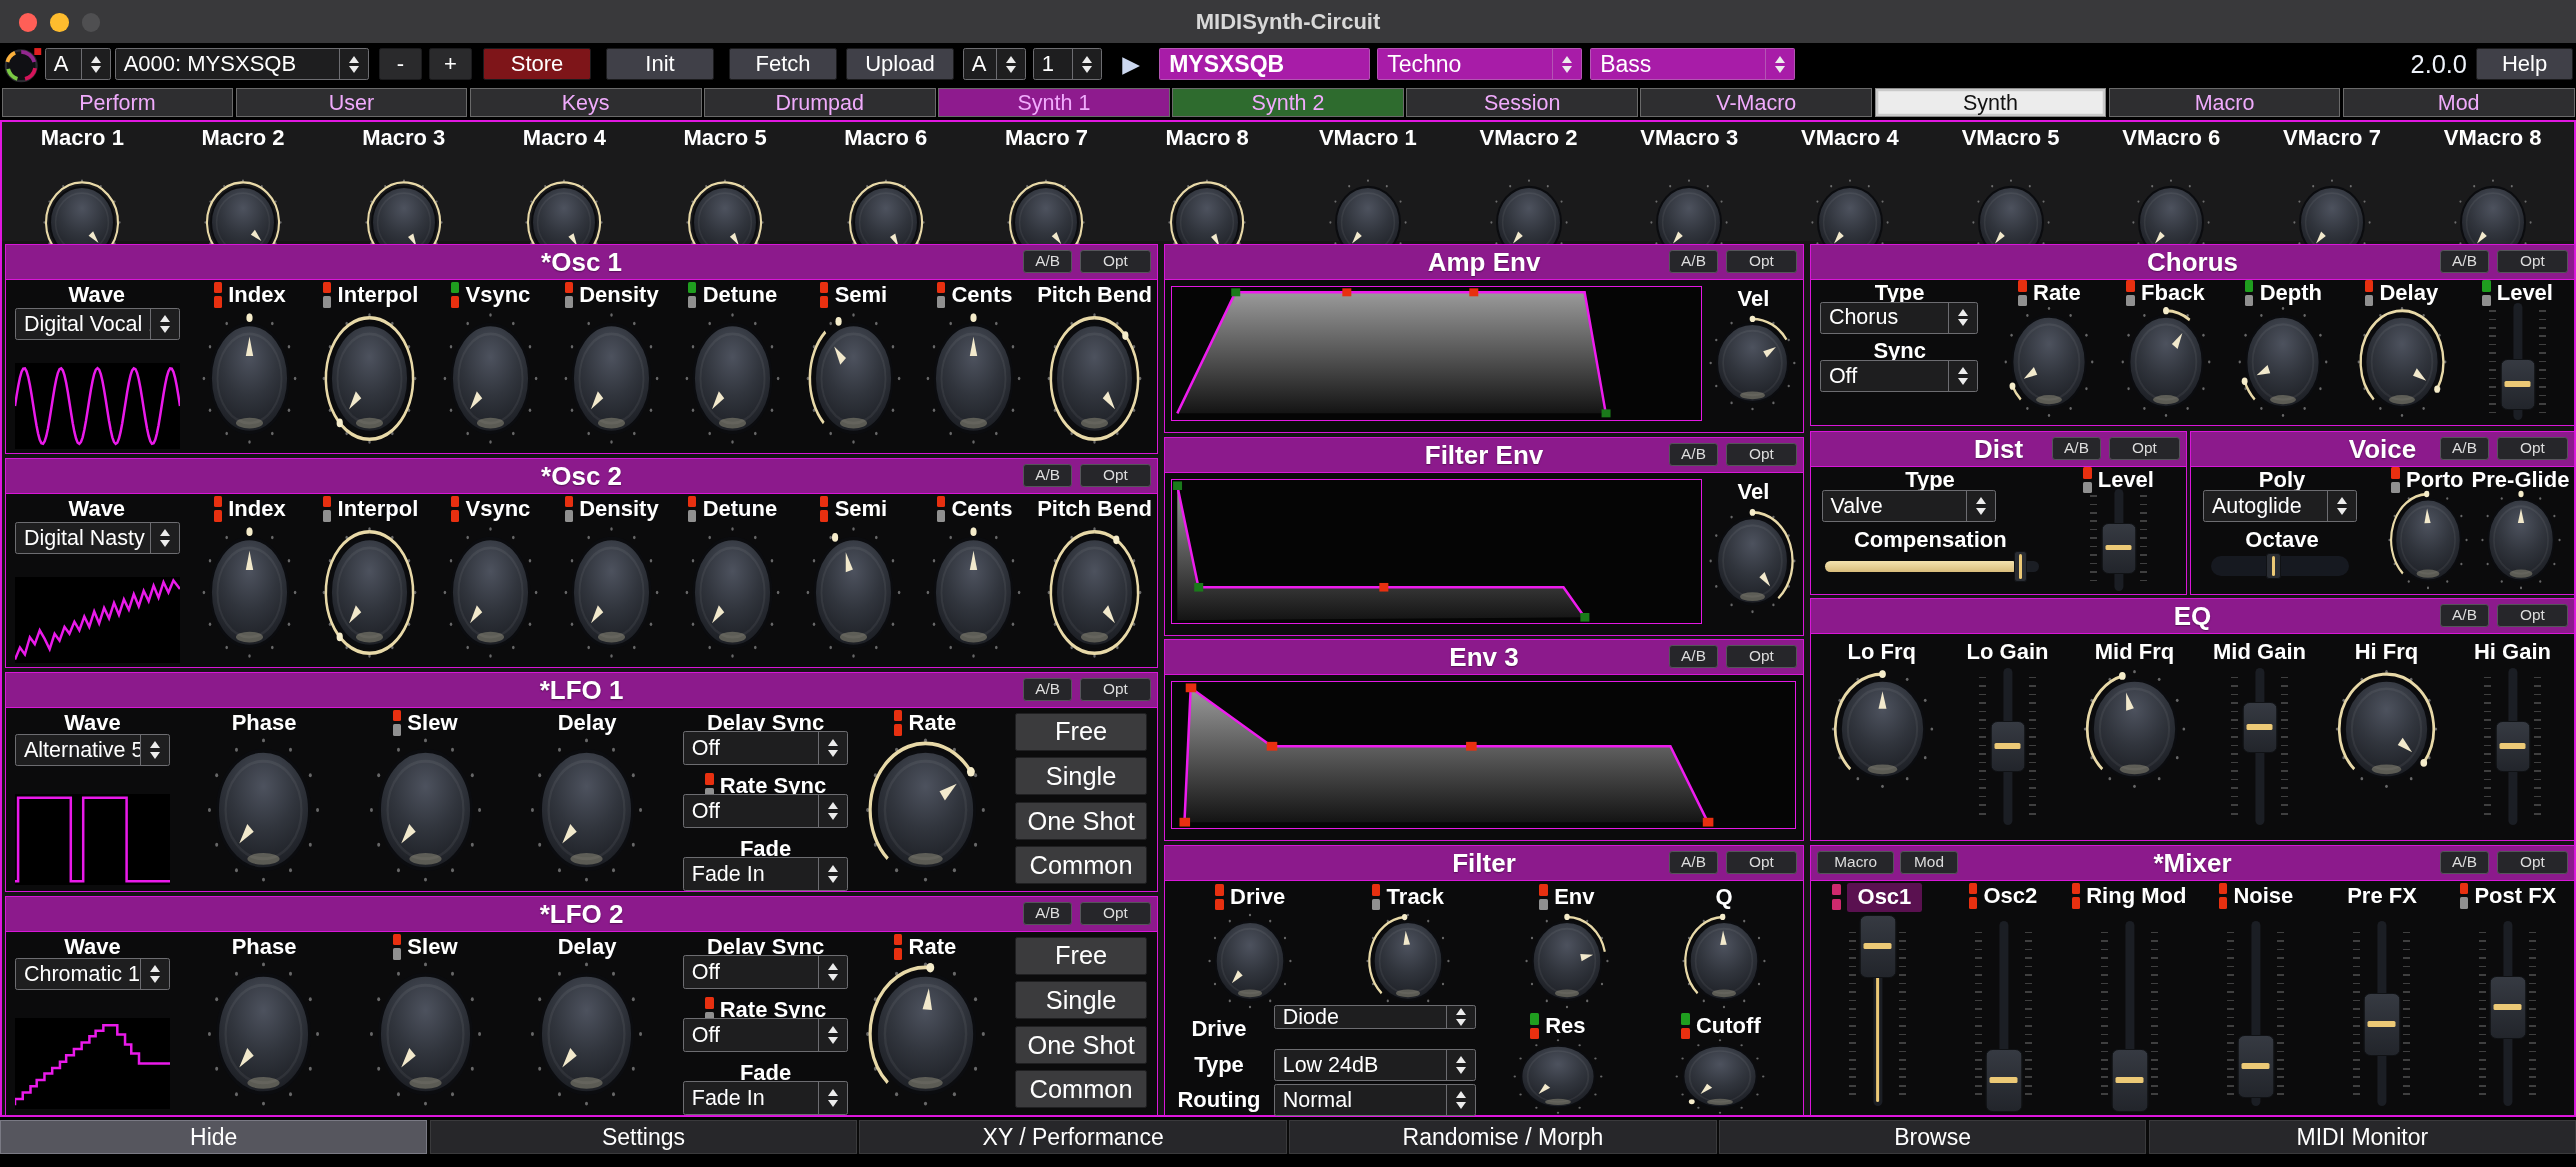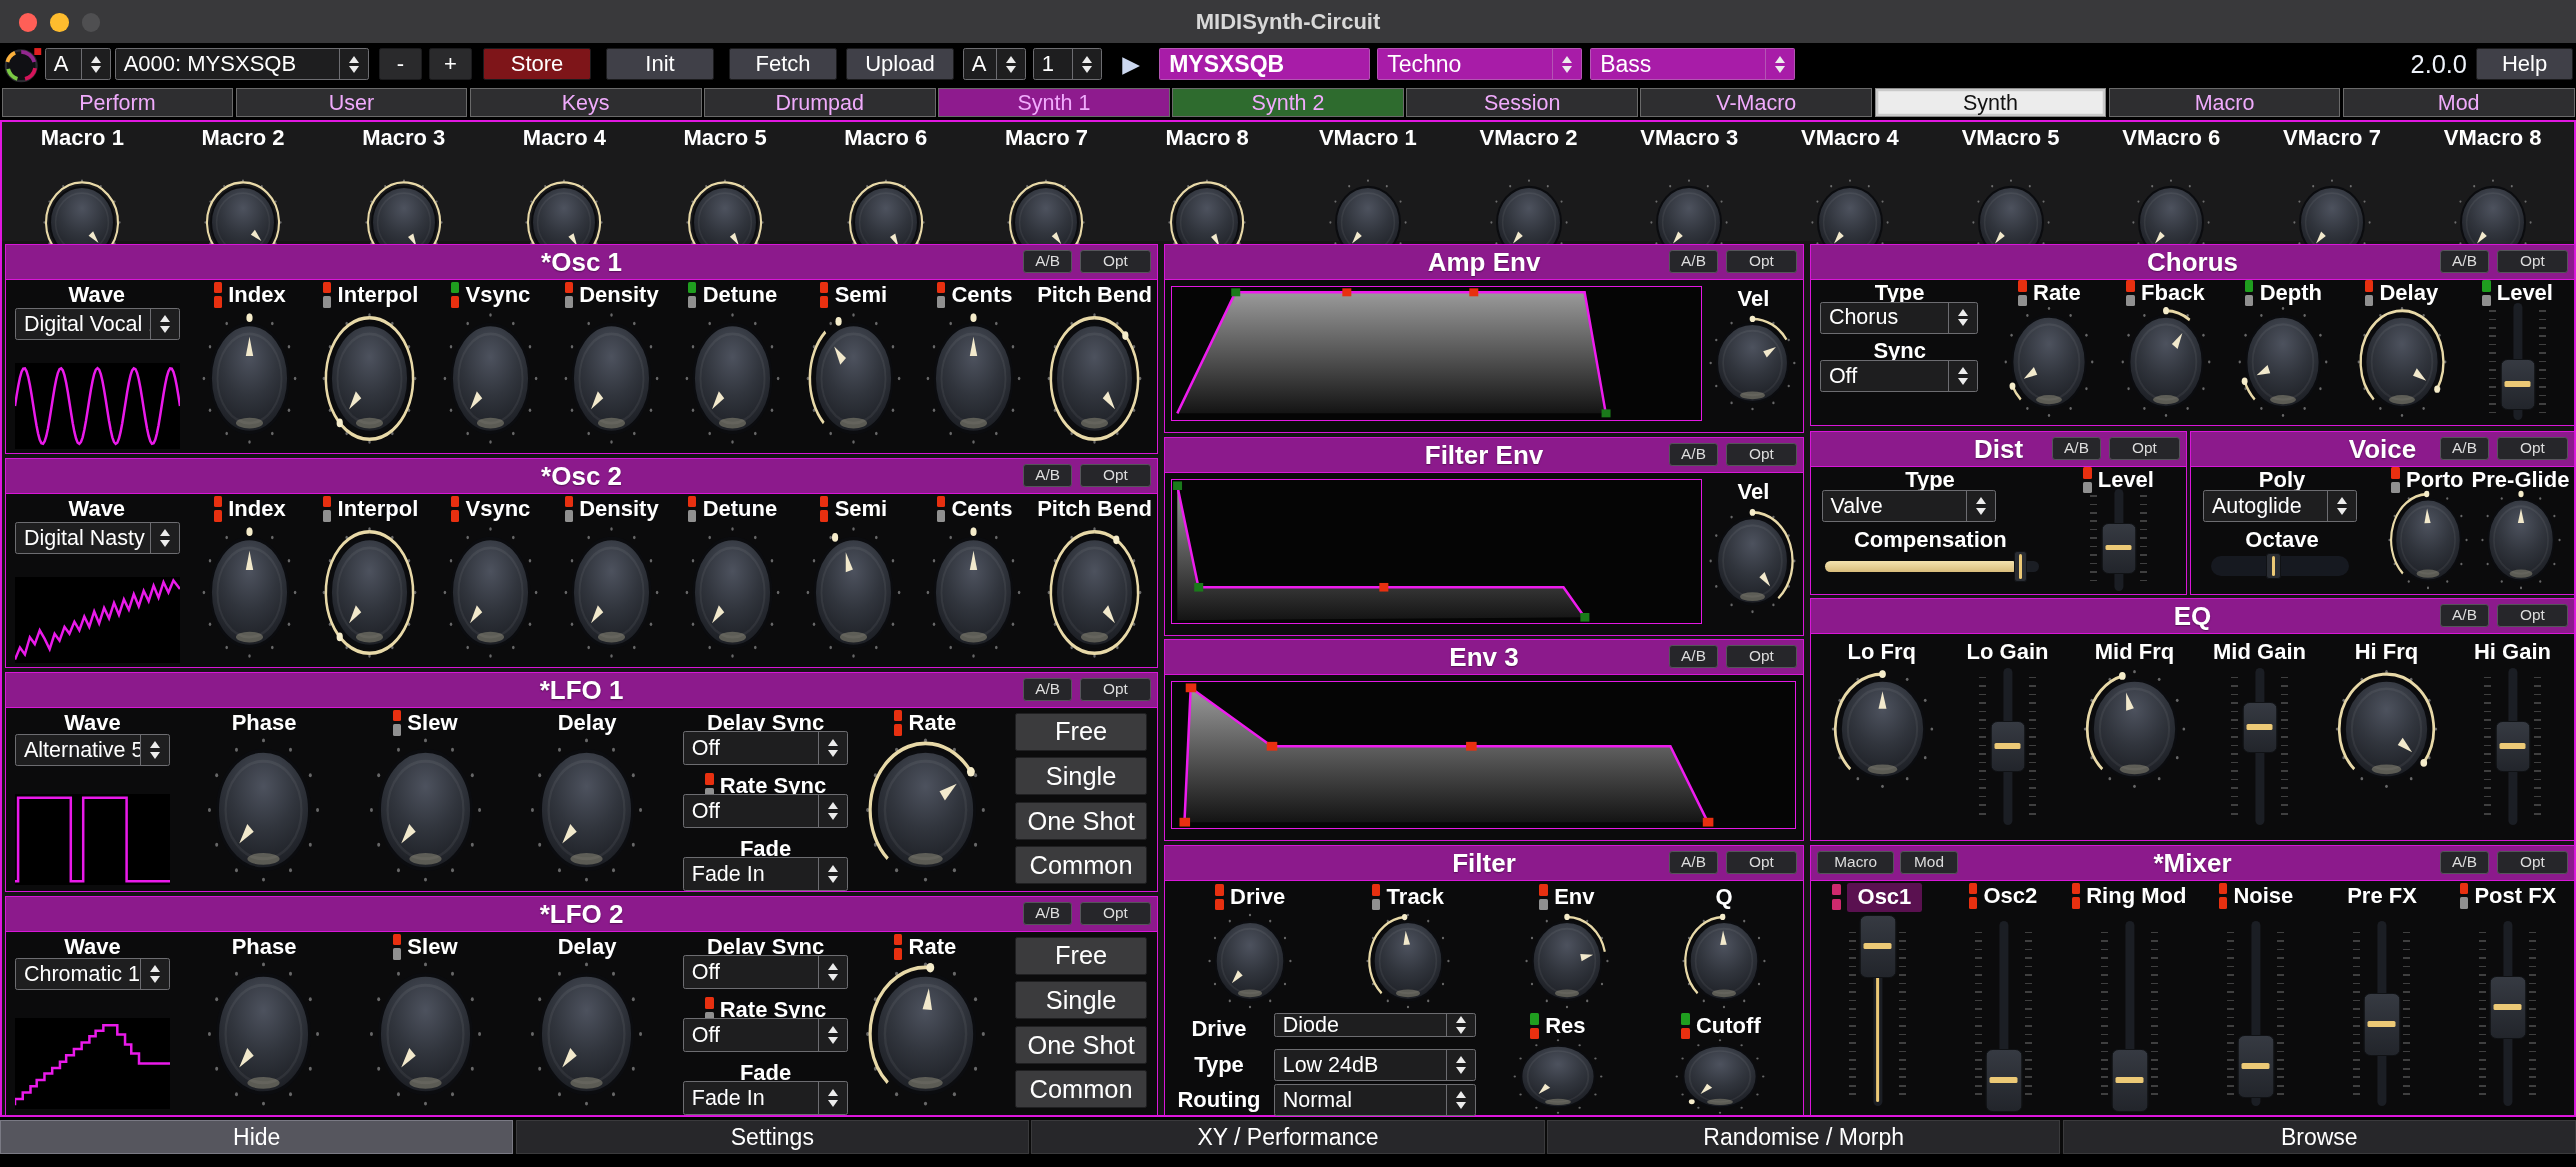--- a/index.html
+++ b/index.html
@@ -1564,21 +1564,21 @@
               <circle r="40" fill="url(#kgrad)" stroke="#0b0c0f" stroke-width="2.5"></circle>
               <circle r="33" fill="none" stroke="#ffffff" stroke-opacity="0.06" stroke-width="2"></circle>
               <ellipse cx="0" cy="33" rx="14" ry="4" fill="#ccc6a6" opacity="0.35"></ellipse>
               <path d="M -30.69 32.91 A 45 45 0 0 1 -1.57 -44.97" fill="none" stroke="#e8d9a8" stroke-width="2.6"></path>
               <circle cx="-1.6" cy="-45.0" r="3.2" fill="#f5ecca"></circle>
               <polygon points="-1.1,-31.0 -4.4,-16.4 3.2,-16.7" fill="#f2e9cc"></polygon>
             </svg></div>
           <div class="lblrow" style="left: 0px; top: 135px; width: 108px;">
             <span class="ctl-label">Drive</span>
           </div>
-          <div class="dd" style="left: 109px; top: 132px; width: 202px; height: 24px;">
+          <div class="dd" style="left: 109px; top: 124px; width: 202px; height: 24px;">
             <span class="val">Diode</span>
             <span class="spin">
               <i class="up"></i>
               <i class="dn"></i>
             </span>
           </div>
           <div class="lblrow" style="left: 0px; top: 171px; width: 108px;">
             <span class="ctl-label">Type</span>
           </div>
           <div class="dd" style="left: 109px; top: 168px; width: 202px; height: 32px;">
@@ -2134,15 +2134,16 @@
         </div>
       </div>
     </div>
 
   <div class="bottombar" id="bottombar">
       <div class="bbtn active">Hide</div>
       <div class="bbtn">Settings</div>
       <div class="bbtn">XY / Performance</div>
       <div class="bbtn">Randomise / Morph</div>
       <div class="bbtn">Browse</div>
+      <div class="bbtn">MIDI Monitor</div>
     </div>
 </div>
 
 
 </body></html>

